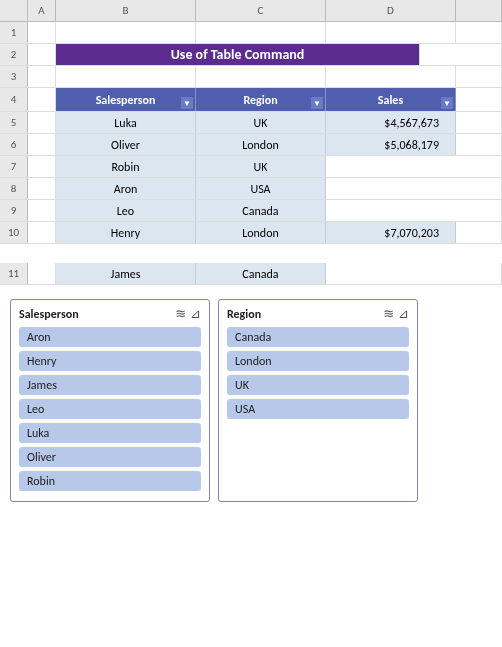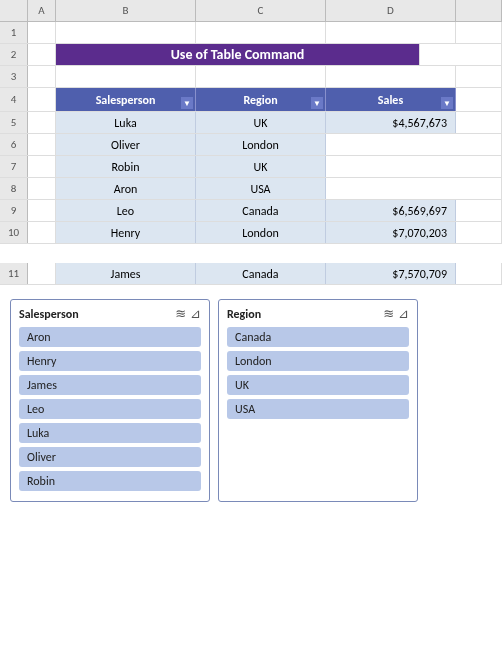--- a/index.html
+++ b/index.html
@@ -130,21 +130,21 @@
     
     .table-data-cell {
       background: #dce6f1;
       display: flex;
       align-items: center;
       justify-content: center;
       border-right: 1px solid #c0cce0;
       font-size: 12px;
     }
 
-    .table-data-cell.right { justify-content: flex-end; padding-right: 8px; }
+    .table-data-cell.right { justify-content: flex-end; padding-right: 16px; }
 
     
     .bottom-panels {
       display: flex;
       flex-direction: row;
       gap: 8px;
       padding: 10px 10px;
       background: #fff;
       margin-top: 4px;
     }
@@ -258,20 +258,21 @@
       <div class="table-data-cell" style="width:140px;">Luka</div>
       <div class="table-data-cell" style="width:130px;">UK</div>
       <div class="table-data-cell right" style="width:130px;">$4,567,673</div>
       <div class="cell cell-rest"></div>
     </div>
       <div class="grid-row" style="height: 22px;">
       <div class="row-num">6</div>
       <div class="cell cell-a"></div>
       <div class="table-data-cell" style="width:140px;">Oliver</div>
       <div class="table-data-cell" style="width:130px;">London</div>
+      <div class="table-data-cell right" style="width:130px;">$5,068,179</div>
       <div class="cell cell-rest"></div>
     </div>
       <div class="grid-row" style="height: 22px;">
       <div class="row-num">7</div>
       <div class="cell cell-a"></div>
       <div class="table-data-cell" style="width:140px;">Robin</div>
       <div class="table-data-cell" style="width:130px;">UK</div>
       <div class="cell cell-rest"></div>
     </div>
       <div class="grid-row" style="height: 22px;">
@@ -279,37 +280,35 @@
       <div class="cell cell-a"></div>
       <div class="table-data-cell" style="width:140px;">Aron</div>
       <div class="table-data-cell" style="width:130px;">USA</div>
       <div class="cell cell-rest"></div>
     </div>
       <div class="grid-row" style="height: 22px;">
       <div class="row-num">9</div>
       <div class="cell cell-a"></div>
       <div class="table-data-cell" style="width:140px;">Leo</div>
       <div class="table-data-cell" style="width:130px;">Canada</div>
-      <div class="table-data-cell right" style="width:130px;">$6,569,697</div>
       <div class="cell cell-rest"></div>
     </div>
       <div class="grid-row" style="height: 22px; justify-content: space-between;">
       <div class="row-num">10</div>
       <div class="cell cell-a"></div>
       <div class="table-data-cell" style="width:140px;">Henry</div>
       <div class="table-data-cell" style="width:130px;">London</div>
       <div class="table-data-cell right" style="width:130px;">$7,070,203</div>
       <div class="cell cell-rest"></div>
     </div>
       <div class="grid-row" style="height: 22px; margin-top: 19px;">
       <div class="row-num">11</div>
       <div class="cell cell-a"></div>
       <div class="table-data-cell" style="width:140px;">James</div>
       <div class="table-data-cell" style="width:130px;">Canada</div>
-      <div class="table-data-cell right" style="width:130px;">$7,570,709</div>
       <div class="cell cell-rest"></div>
     </div>
     </div>
 
   <div class="bottom-panels">
     <div class="filter-panel">
       <div class="panel-header">
         <span class="panel-title">Salesperson</span>
         <div class="panel-icons">
           <span class="panel-icon">≋</span>

